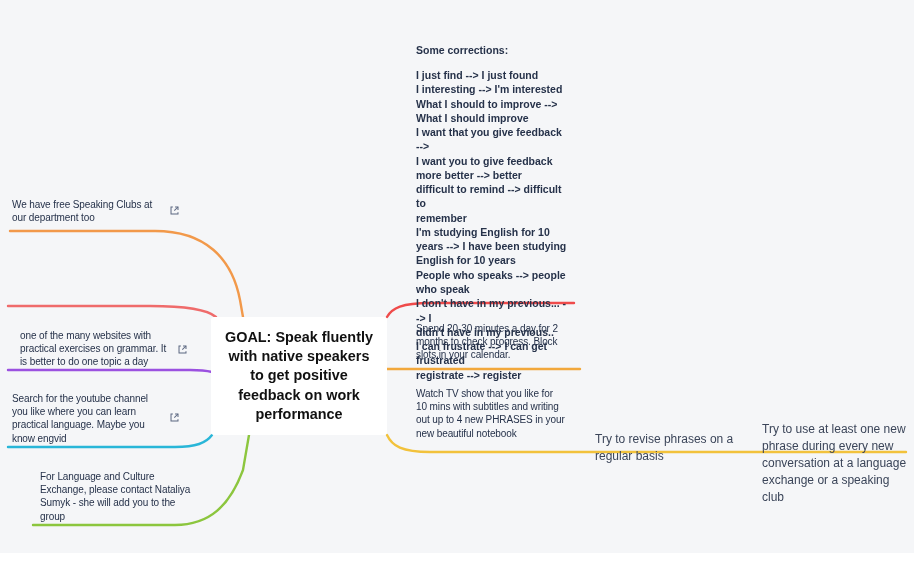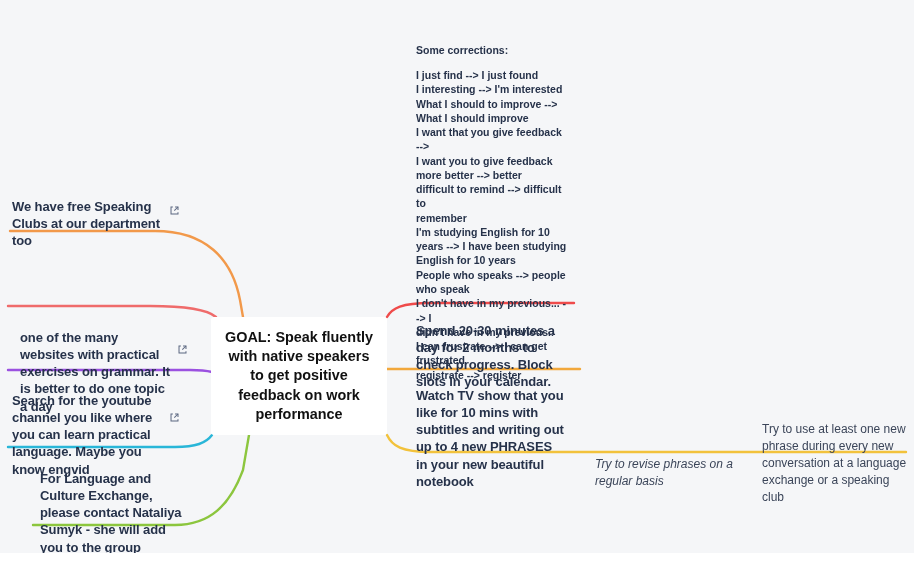--- a/index.html
+++ b/index.html
@@ -35,22 +35,22 @@
     top: 0;
     width: 914px;
     height: 566px;
     pointer-events: none;
   }
   .node {
     position: absolute;
     box-sizing: border-box;
   }
   .node-text {
-    font-size: 13px;
-    font-weight: bold;
+    font-size: 10px;
+    font-weight: normal;
     line-height: 1.32;
     color: #26324a;
     letter-spacing: -0.1px;
   }
   .ext-icon {
     position: absolute;
     width: 11px;
     height: 11px;
   }
   .ext-icon svg { display: block; }
@@ -197,21 +197,21 @@
   </div>
 
   <div class="node" style="left:416px; top:322px; width:156px;">
     <div class="node-text">Spend 20-30 minutes a day for 2 months to check progress. Block slots in your calendar.</div>
   </div>
 
   <div class="node" style="left:416px; top:387px; width:150px;">
     <div class="node-text">Watch TV show that you like for 10 mins with subtitles and writing out up to 4 new PHRASES in your new beautiful notebook</div>
   </div>
 
-  <div class="small-note" style="left:595px; top:456px; width:165px;font-style:italic;">
+  <div class="small-note" style="left:595px; top:431px; width:165px;">
     <span>Try to revise phrases on a regular basis</span>
   </div>
 
   <div class="small-note" style="left:762px; top:421px; width:148px;">
     <span>Try to use at least one new phrase during every new conversation at a language exchange or a speaking club</span>
   </div>
 
 </div>
 
 <div id="bottom-band"></div>

